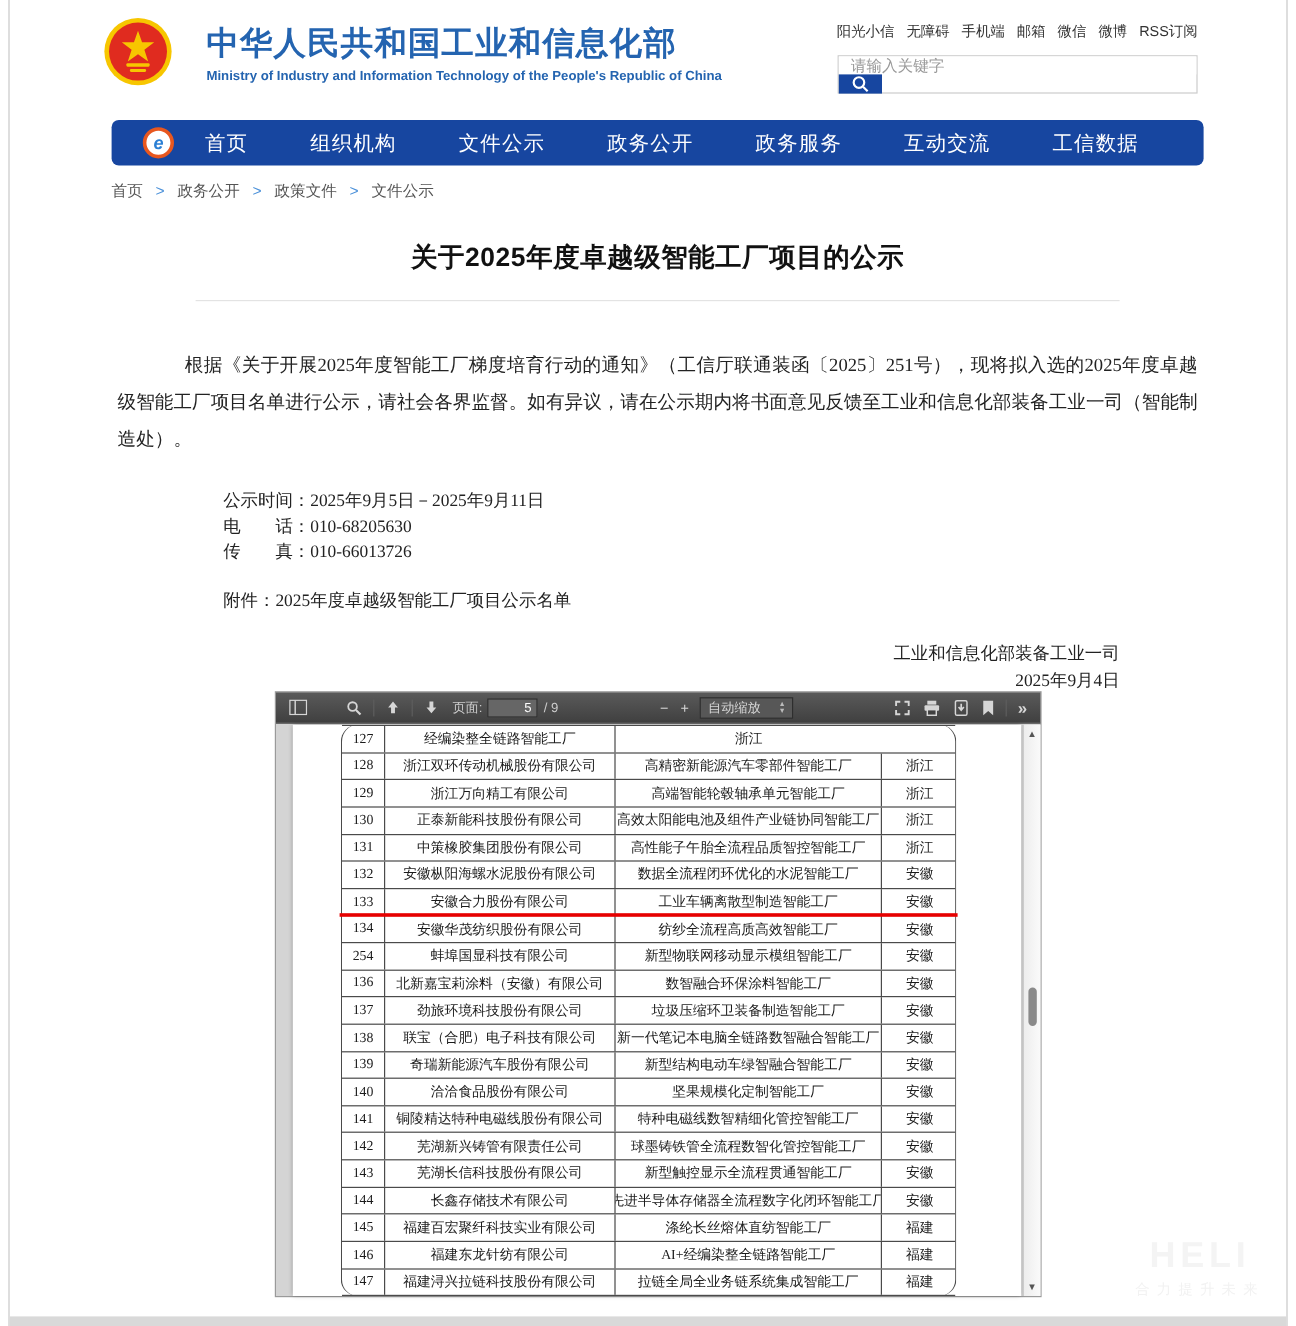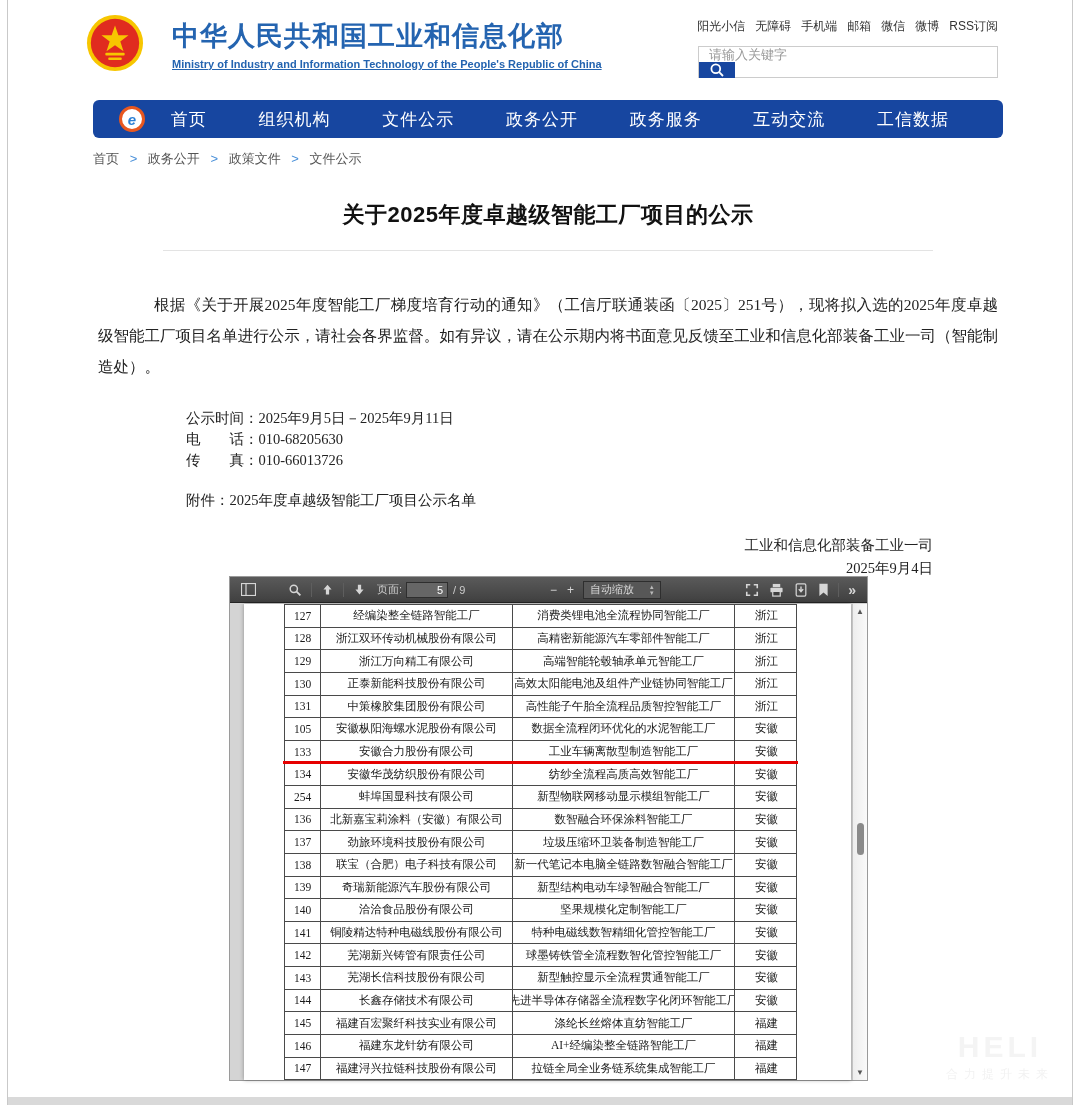--- a/index.html
+++ b/index.html
@@ -6,21 +6,21 @@
   html,body { width:1080px; height:1105px; background:#fff; font-family:"Liberation Sans","DejaVu Sans",sans-serif; overflow:hidden; }
   .frame { position:absolute; left:7px; top:0; width:1066px; height:1105px; border-left:1px solid #c9c9c9; border-right:1px solid #c9c9c9; background:#fff; }
   .bottom-strip { position:absolute; left:0; bottom:0; width:100%; height:8px; background:#d9d9d9; }
 
   
   .site-header { position:absolute; left:78px; top:12px; width:912px; height:80px; }
   .brand { position:absolute; left:0; top:2px; display:flex; align-items:flex-start; }
   .emblem { width:58px; height:58px; }
   .brand-text { margin-left:28px; padding-top:4px; }
   .site-title { font-size:27px; font-weight:bold; color:#2464b0; letter-spacing:1px; }
-  .site-subtitle { font-size:11px; font-weight:bold; color:#2464b0; margin-top:4px;text-decoration:underline; }
+  .site-subtitle { font-size:11px; font-weight:bold; color:#2464b0; margin-top:4px; }
   .header-right { position:absolute; right:0; top:6px; width:300px; }
   .top-links { display:flex; justify-content:flex-end; align-items:center; gap:10px; font-size:12px; color:#333; }
   .top-link { color:#333; text-decoration:none; white-space:nowrap; }
   .sun-icon { display:inline-block; width:12px; height:14px; }
   .search-box { margin-top:11px; display:flex; height:32px; border:1px solid #ccc;flex-direction:column; }
   .search-box input { flex:1; border:none; outline:none; padding:0 10px; font-size:13px; color:#333; }
   .search-box input::placeholder { color:#999; }
   .search-btn { width:36px; background:#1746a0; border:none; display:flex; align-items:center; justify-content:center; cursor:pointer; }
 
   
@@ -56,21 +56,21 @@
   .page-label { margin:0 4px 0 6px; color:#ccc; }
   .page-input { width:42px; height:16px; background:#666; border:1px solid #2e2e2e; color:#fff; font-size:11px; text-align:right; padding-right:4px; }
   .page-total { margin-left:5px; color:#ccc; }
   .zoom-select { display:flex; align-items:center; gap:16px; background:#575757; border:1px solid #2e2e2e; height:18px; padding:0 6px; margin-left:4px; cursor:pointer; }
   .zoom-caret { font-size:7px; line-height:6px; display:flex; flex-direction:column; color:#bbb; }
   .spacer { flex:1; }
   .more-btn { font-size:14px; font-weight:bold; }
 
   .vcontent { position:absolute; top:27px; left:0; right:0; bottom:0; background:#d4d4d4; }
   .vpage { position:absolute; left:14px; right:16px; top:0; bottom:0; background:#fff; box-shadow:0 0 4px rgba(0,0,0,0.35); overflow:hidden; }
-  .vtable { position:absolute; left:40px; top:0; width:513px; height:100%; display:flex; flex-direction:column; border-left:1px solid #4a4a4a; border-right:1px solid #4a4a4a; font-family:"Liberation Serif","DejaVu Serif",serif; }
+  .vtable { position:absolute; left:40px; top:0; width:513px; height:100%; display:flex; flex-direction:column; border-left:1px solid #4a4a4a; border-right:1px solid #4a4a4a; font-family:"Liberation Serif","DejaVu Serif",serif;border-radius:14px; }
   .vrow { position:relative; flex:1; display:grid; grid-template-columns:36px 192px 222px 63px; border-bottom:1px solid #4a4a4a; }
   .vrow:first-child { border-top:1px solid #4a4a4a; }
   .vrow > span { display:flex; align-items:center; justify-content:center; font-size:11.5px; color:#1a1a1a; border-right:1px solid #4a4a4a; overflow:hidden; white-space:nowrap; }
   .vrow > span:last-child { border-right:none; }
   .vrow.highlight::after { content:""; position:absolute; left:-2px; right:-2px; bottom:-2px; height:3px; background:#e60000; z-index:5; }
 
   .vscrollbar { position:absolute; right:0; top:0; bottom:0; width:15px; background:linear-gradient(to right,#ededed,#fafafa); border-left:1px solid #c2c2c2; }
   .sb-up,.sb-down { position:absolute; left:0; width:100%; text-align:center; font-size:8px; color:#555; }
   .sb-up { top:3px; }
   .sb-down { bottom:3px; }
@@ -260,21 +260,20 @@
       </button>
       <span class="tsep"></span>
       <button class="tbtn more-btn">»</button>
     </div>
     <div class="vcontent">
       <div class="vpage">
         <div class="vtable">
   <div class="vrow">
     <span>127</span>
     <span>经编染整全链路智能工厂</span>
-    <span>消费类锂电池全流程协同智能工厂</span>
     <span>浙江</span>
   </div>
 
   <div class="vrow">
     <span>128</span>
     <span>浙江双环传动机械股份有限公司</span>
     <span>高精密新能源汽车零部件智能工厂</span>
     <span>浙江</span>
   </div>
 
@@ -293,21 +292,21 @@
   </div>
 
   <div class="vrow">
     <span>131</span>
     <span>中策橡胶集团股份有限公司</span>
     <span>高性能子午胎全流程品质智控智能工厂</span>
     <span>浙江</span>
   </div>
 
   <div class="vrow">
-    <span>105</span>
+    <span>132</span>
     <span>安徽枞阳海螺水泥股份有限公司</span>
     <span>数据全流程闭环优化的水泥智能工厂</span>
     <span>安徽</span>
   </div>
 
   <div class="vrow highlight">
     <span>133</span>
     <span>安徽合力股份有限公司</span>
     <span>工业车辆离散型制造智能工厂</span>
     <span>安徽</span>

